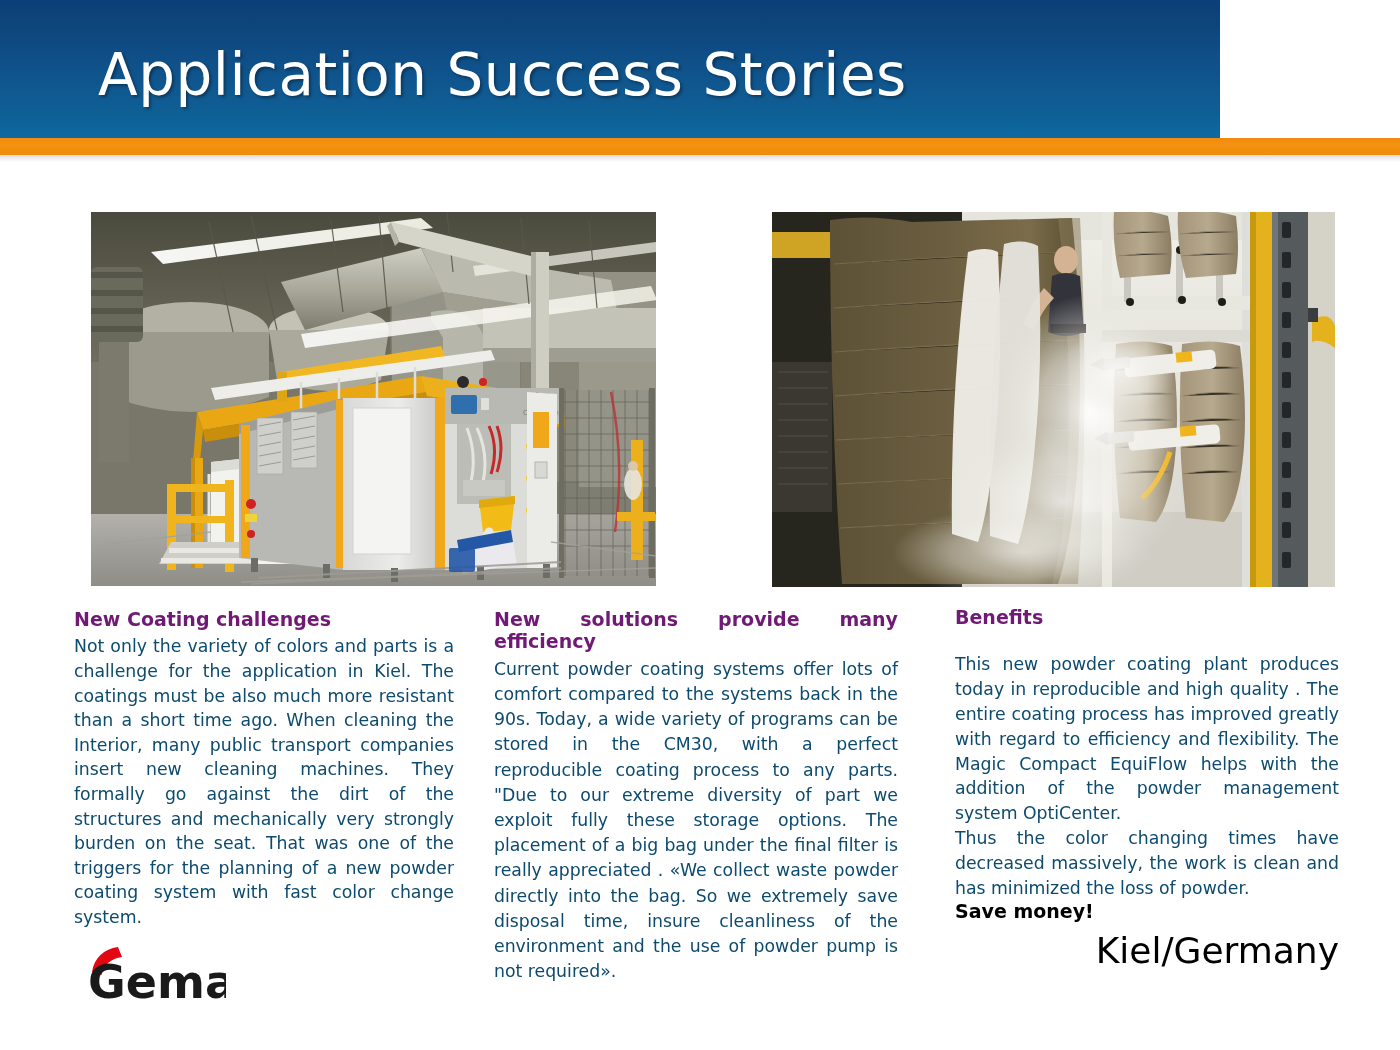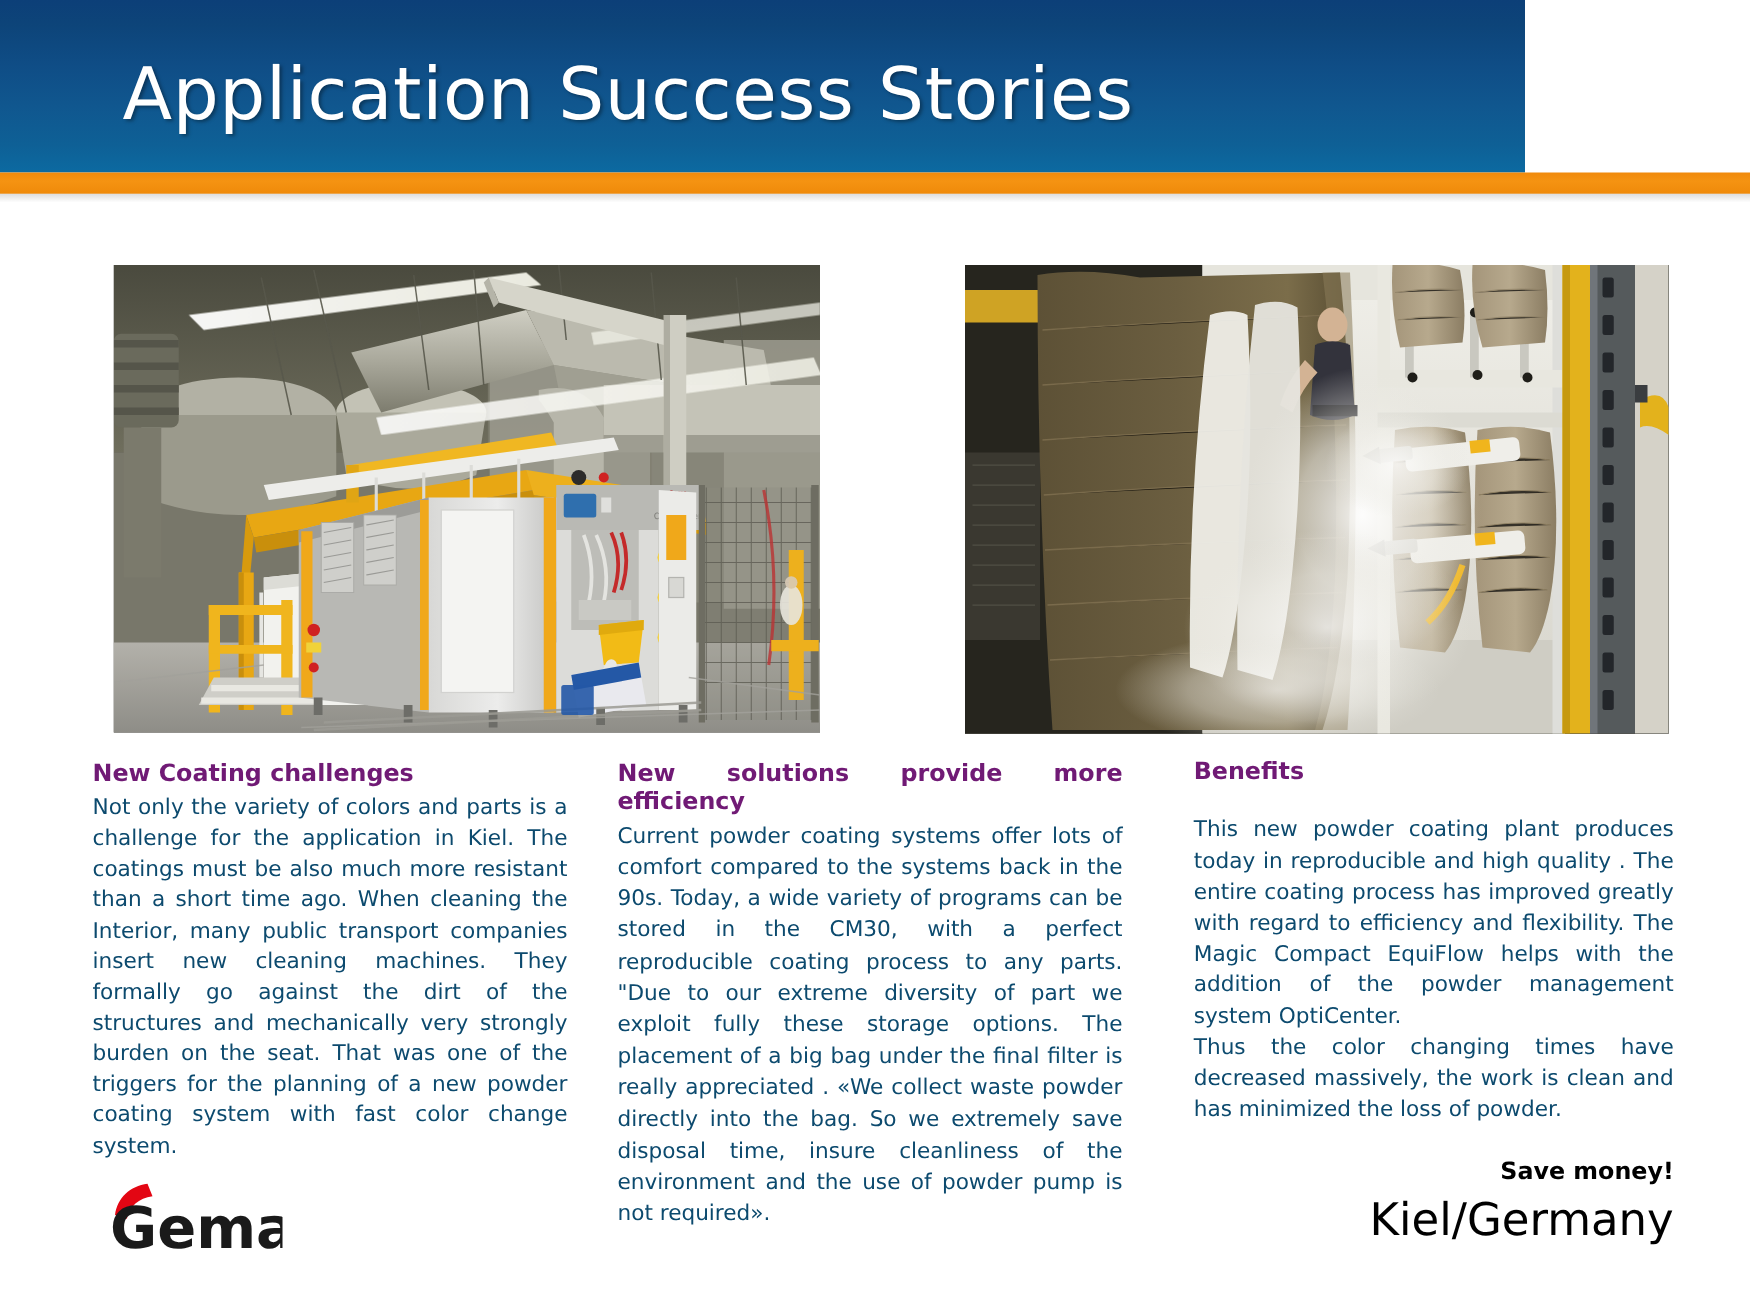--- a/index.html
+++ b/index.html
@@ -61,21 +61,21 @@
     font-size: 17.3px; color: #0c4a6e;
     line-height: 24.6px; text-align: justify; text-align-last: left;
     hyphens: none;
   }
   .col-2 .col-body { font-size: 17.3px; line-height: 25.2px; }
   .col-3 .col-body { font-size: 17.3px; line-height: 24.8px; }
   .col-body p + p { margin-top: 0; }
   .gap-line { height: 20px; }
 
   .save-money {
-    margin-top: 26px; text-align: right;
+    text-align: left;
     font-family: "DejaVu Sans", sans-serif;
     font-weight: bold; font-size: 19px; color: #000000;
   }
   .place {
     margin-top: 8px; text-align: right;
     font-family: "DejaVu Sans", sans-serif;
     font-size: 36px; font-weight: 400; color: #000000;
   }
 
   
@@ -501,21 +501,21 @@
   </div>
 
   <div class="col col-1">
     <div class="col-heading">New Coating challenges</div>
     <div class="col-body">
       <p>Not only the variety of colors and parts is a challenge for the application in Kiel. The coatings must be also much more resistant than a short time ago. When cleaning the Interior, many public transport companies insert new cleaning machines. They formally go against the dirt of the structures and mechanically very strongly burden on the seat. That was one of the triggers for the planning of a new powder coating system with fast color change system.</p>
     </div>
   </div>
 
   <div class="col col-2">
-    <div class="col-heading justified">New solutions provide more efficiency</div>
+    <div class="col-heading justified">New solutions provide many efficiency</div>
     <div class="col-body">
       <p>Current powder coating systems offer lots of comfort compared to the systems back in the 90s. Today, a wide variety of programs can be stored in the CM30, with a perfect reproducible coating process to any parts. "Due to our extreme diversity of part we exploit fully these storage options. The placement of a big bag under the final filter is really appreciated . «We collect waste powder directly into the bag. So we extremely save disposal time, insure cleanliness of the environment and the use of powder pump is not required».</p>
     </div>
   </div>
 
   <div class="col col-3">
     <div class="col-heading">Benefits</div>
     <div class="gap-line"></div>
     <div class="col-body">
       <p>This new powder coating plant produces today in reproducible and high quality . The entire coating process has improved greatly with regard to efficiency and flexibility. The Magic Compact EquiFlow helps with the addition of the powder management system OptiCenter.</p>

